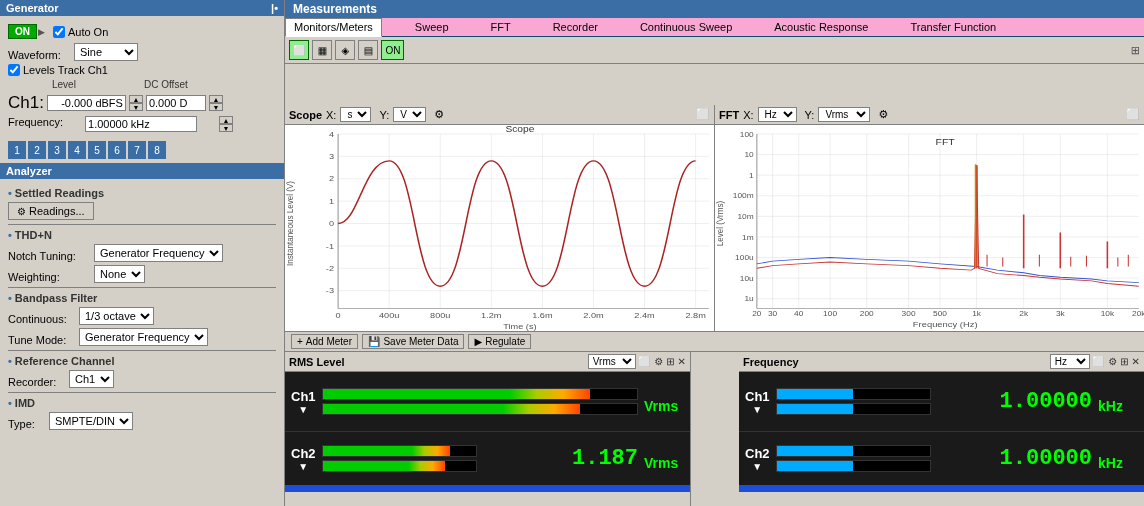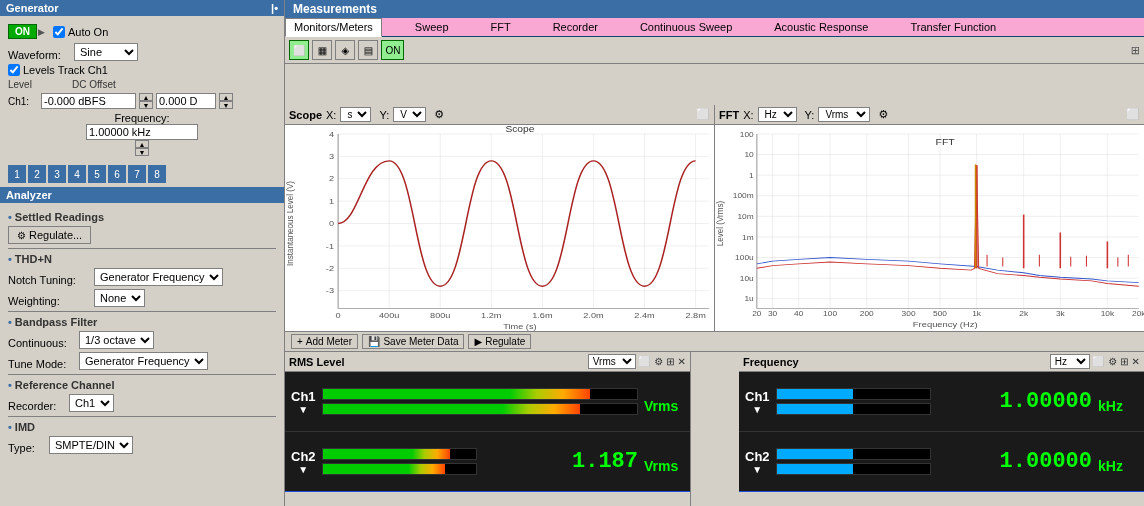--- a/index.html
+++ b/index.html
@@ -20,31 +20,31 @@
 
     .checkbox-label { display: flex; align-items: center; gap: 3px; font-size: 11px; }
     input[type="checkbox"] { width: 12px; height: 12px; }
 
     .form-row { display: flex; align-items: flex-end; gap: 6px; margin: 3px 0; }
     .form-label { min-width: 60px; font-size: 11px; }
     select { font-size: 11px; padding: 1px; background: white; border: 1px solid #808080; }
     input[type="text"] { font-size: 11px; padding: 1px 2px; border: 1px solid #808080; background: white; }
 
     .level-row { display: flex; gap: 4px; font-size: 10px; color: #333; margin: 2px 0; }
-    .level-label { width: 60px; }
-    .dc-label { width: 70px; }
+    .level-label { width: 60px; margin-left: 44px; }
+    .dc-label { width: 70px; margin-left: 28px; }
 
     .ch-row { display: flex; align-items: center; gap: 3px; margin: 3px 0; }
-    .ch-label { min-width: 30px; font-size: 10px; }
-    .num-input { width: 95px; font-size: 11px; border: 1px solid #808080; background: white; padding: 1px 2px; }
+    .ch-label { min-width: 30px; font-size: 17px; }
+    .num-input { width: 79px; font-size: 11px; border: 1px solid #808080; background: white; padding: 1px 2px; text-align: right; }
     .dc-input { width: 60px; font-size: 11px; border: 1px solid #808080; background: white; padding: 1px 2px; }
     .spin-btn { display: flex; flex-direction: column; }
     .spin-up, .spin-dn { width: 14px; height: 8px; background: #d4d0c8; border: 1px solid #808080; font-size: 7px; cursor: pointer; display: flex; align-items: center; justify-content: center; line-height: 1; }
 
-    .freq-row { display: flex; align-items: center; gap: 0; margin: 3px 0; flex-direction: column; }
+    .freq-row { display: flex; align-items: flex-start; gap: 22px; margin: 3px 0; }
 
     .channels-section { padding: 2px 8px; }
     .channels-label { font-size: 11px; margin-bottom: 2px; }
     .ch-buttons { display: flex; gap: 2px; }
     .ch-num-btn { width: 18px; height: 18px; background: #3a6ea5; color: white; border: none; font-size: 10px; cursor: pointer; display: flex; align-items: center; justify-content: center; }
 
     .analyzer-header { background: #3a6ea5; color: white; padding: 2px 6px; font-weight: bold; font-size: 11px; margin-top: 2px; }
 
     .analyzer-section { padding: 4px 8px; }
     .sub-header { font-size: 11px; font-weight: bold; color: #333; margin: 4px 0 2px 0; display: flex; align-items: center; gap: 3px; }
@@ -86,21 +86,21 @@
     .meters-toolbar { display: flex; align-items: center; gap: 4px; padding: 2px 6px; background: #d4d0c8; border-bottom: 1px solid #808080; font-size: 11px; }
     .meters-toolbar-btn { background: #d4d0c8; border: 1px solid #808080; padding: 1px 5px; cursor: pointer; font-size: 10px; display: flex; align-items: center; gap: 3px; }
     .meters-row { display: flex; flex: 1; gap: 48px; }
 
     .meter-panel { flex: 1; display: flex; flex-direction: column; border-right: 1px solid #808080; }
     .meter-panel:last-child { border-right: none; }
     .meter-header { display: flex; align-items: center; justify-content: space-between; padding: 2px 4px; background: #d4d0c8; border-bottom: 1px solid #808080; font-size: 11px; }
     .meter-title { font-weight: bold; }
     .meter-icon-btn { font-size: 10px; cursor: pointer; color: #333; }
 
-    .meter-ch-row { display: flex; align-items: center; height: 60px; background: #1a1a1a; border-bottom: 1px solid #1d4ed8; padding: 4px 6px; gap: 6px; }
+    .meter-ch-row { display: flex; align-items: center; height: 60px; background: #1a1a1a; border-bottom: 7px solid #1d4ed8; padding: 4px 6px; gap: 6px; }
     .ch-selector { display: flex; flex-direction: column; align-items: center; }
     .ch-name { color: white; font-size: 13px; font-weight: bold; }
     .ch-arrow { color: white; font-size: 10px; cursor: pointer; }
     .meter-bar-area { flex: 1; display: flex; flex-direction: column; justify-content: center; gap: 3px; position: relative; }
     .meter-bar-bg { height: 12px; background: #000; position: relative; overflow: hidden; border: 1px solid #333; }
     .meter-bar-fill { height: 100%; background: linear-gradient(to right, #00cc00 0%, #00cc00 70%, #aacc00 80%, #ffaa00 90%, #ff4400 100%); }
     .meter-bar-fill.high { width: 85%; }
     .meter-value { color: #00ff00; font-size: 22px; font-weight: bold; font-family: 'Courier New', monospace; text-align: right; flex: 1; }
     .meter-unit { color: #00ff00; font-size: 14px; font-weight: bold; margin-top: 8px; min-width: 40px; }
 
@@ -192,21 +192,21 @@
       <span>Analyzer</span>
     </div>
 
     <div class="analyzer-section">
       <div class="sub-header">
         <span class="bullet">•</span>
         <span>Settled Readings</span>
       </div>
       <button class="settings-btn">
         <span class="gear-icon">⚙</span>
-        <span>Regulate...</span>
+        <span>Readings...</span>
       </button>
 
       <div class="divider"></div>
       <div class="sub-header">
         <span class="bullet">•</span>
         <span>THD+N</span>
       </div>
       <div class="form-row">
         <span style="min-width:80px;">Notch Tuning:</span>
         <select>

